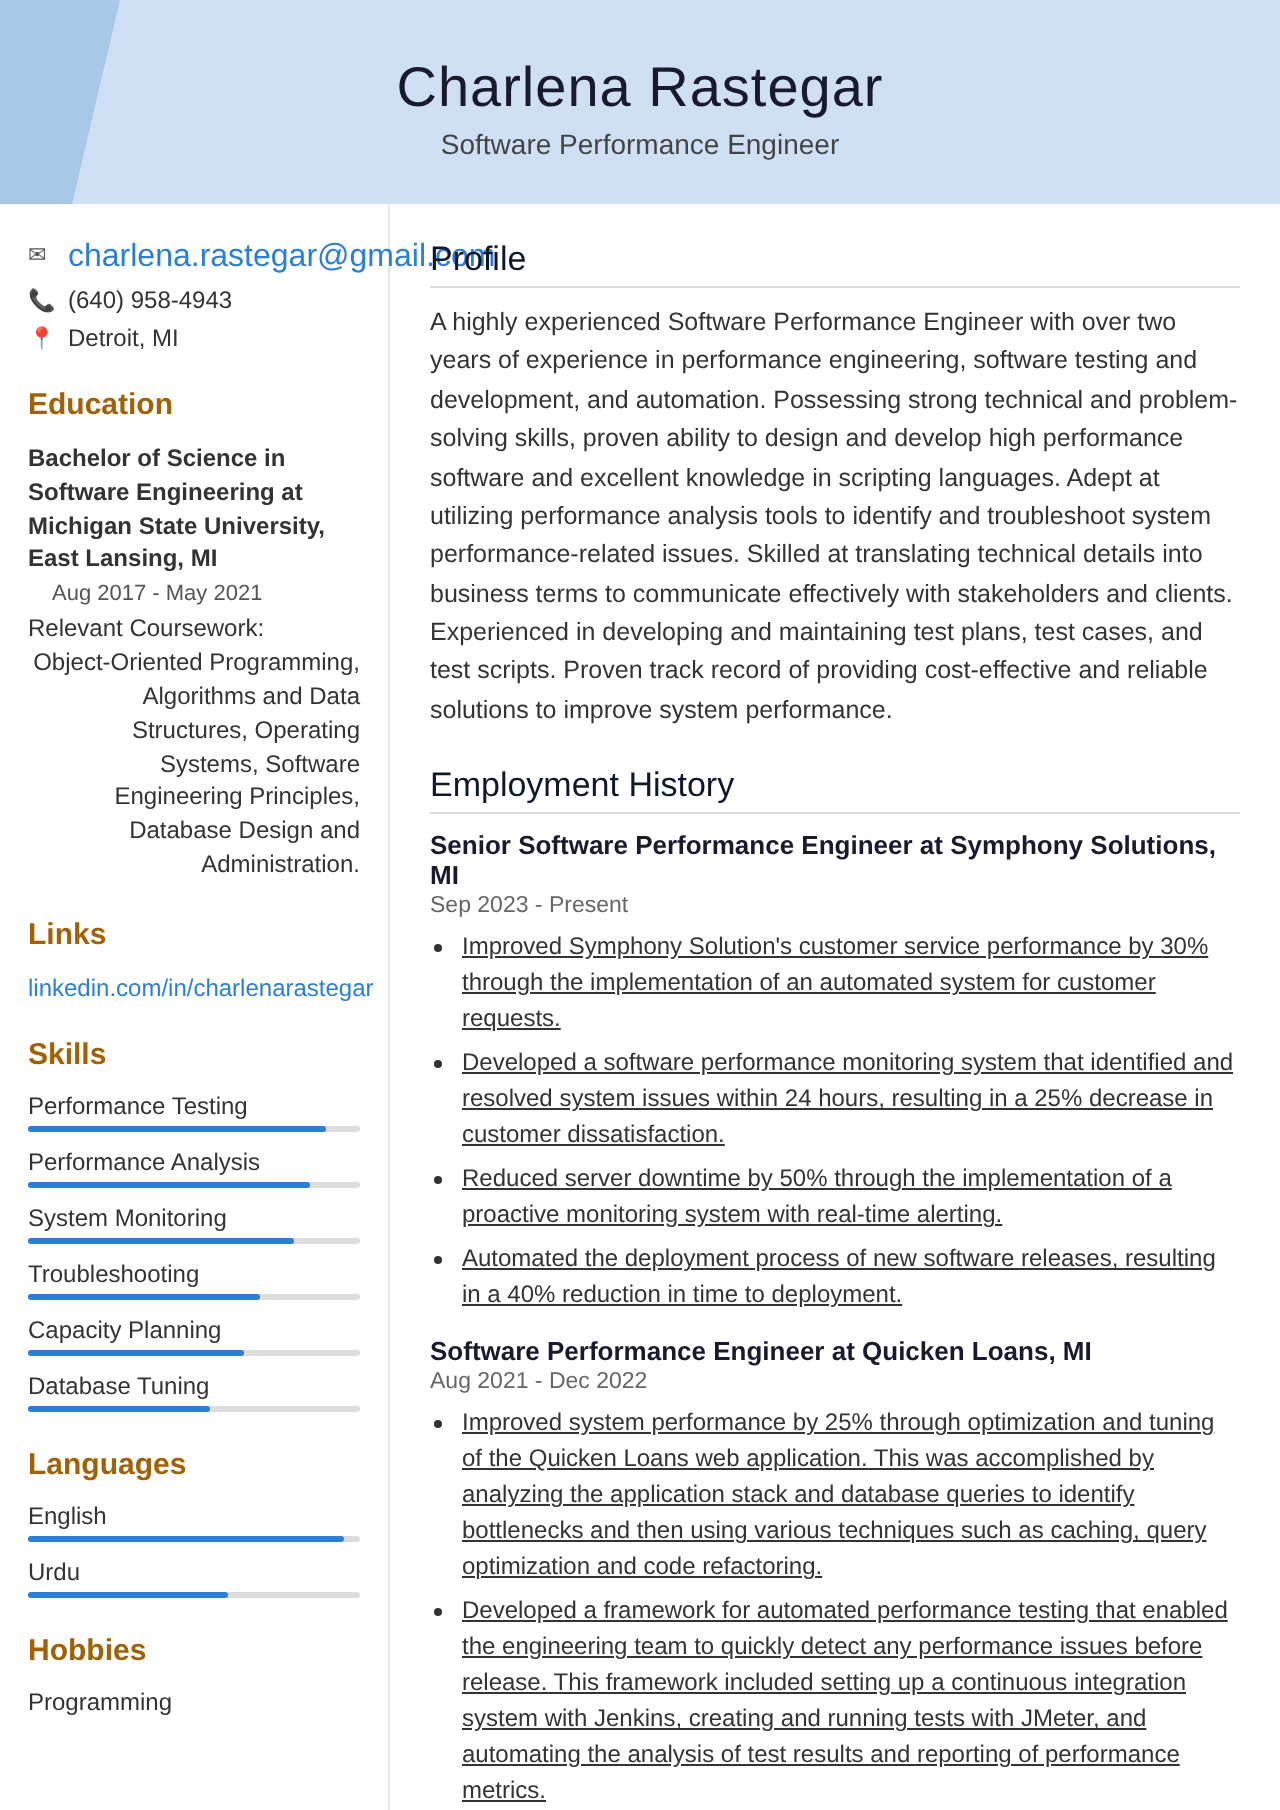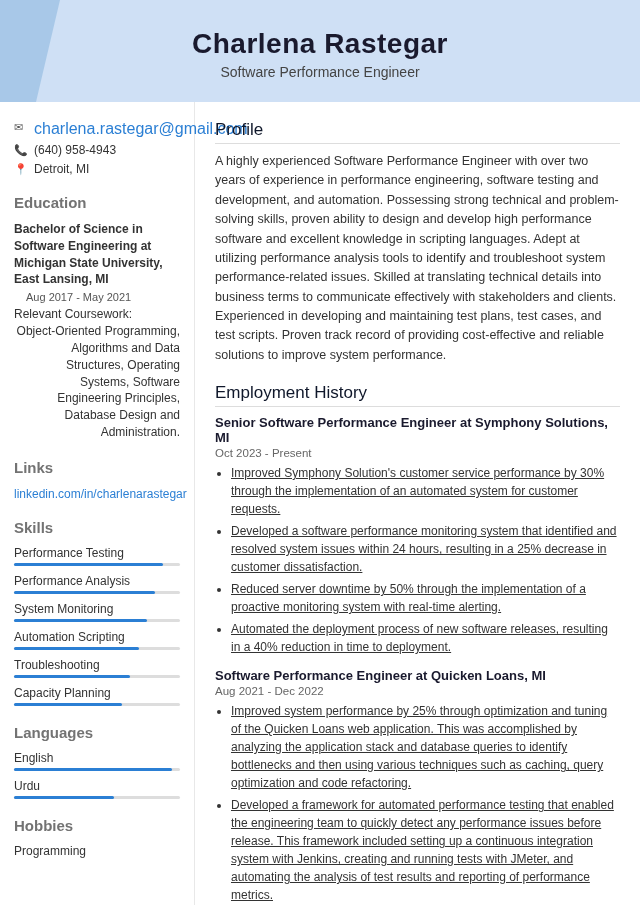--- a/index.html
+++ b/index.html
@@ -22,21 +22,21 @@
     .header::before {
       content: '';
       position: absolute;
       left: 0; top: 0;
       width: 60px; height: 100%;
       background: #a8c8e8;
       clip-path: polygon(0 0, 100% 0, 60% 100%, 0 100%);
     }
     .header-name {
       font-size: 28px;
-      font-weight: bold;
+      font-weight: normal;
       color: #1a1a2e;
       letter-spacing: 0.5px;
     }
     .header-title {
       font-size: 14px;
       color: #444;
       margin-top: 4px;
     }
 
     
@@ -55,21 +55,21 @@
       padding: 18px 20px;
     }
 
     
     .sidebar-section {
       margin-bottom: 18px;
     }
     .sidebar-section-title {
       font-size: 15px;
       font-weight: bold;
-      color: #737373;
+      color: #a16207;
       margin-bottom: 10px;
     }
     .sidebar-contact-item {
       display: flex;
       align-items: flex-start;
       gap: 6px;
       margin-bottom: 5px;
       font-size: 12px;
       color: #333;
     }
@@ -259,35 +259,35 @@
         <div class="skill-bar-fill" style="width:85%"></div>
       </div>
     </div>
           <div class="skill-item">
       <div class="skill-name">System Monitoring</div>
       <div class="skill-bar-bg">
         <div class="skill-bar-fill" style="width:80%"></div>
       </div>
     </div>
           <div class="skill-item">
-      <div class="skill-name">Automation Scripting</div>
-      <div class="skill-bar-bg">
-        <div class="skill-bar-fill" style="width:75%"></div>
-      </div>
-    </div>
-          <div class="skill-item">
       <div class="skill-name">Troubleshooting</div>
       <div class="skill-bar-bg">
         <div class="skill-bar-fill" style="width:70%"></div>
       </div>
     </div>
           <div class="skill-item">
       <div class="skill-name">Capacity Planning</div>
       <div class="skill-bar-bg">
         <div class="skill-bar-fill" style="width:65%"></div>
+      </div>
+    </div>
+          <div class="skill-item">
+      <div class="skill-name">Database Tuning</div>
+      <div class="skill-bar-bg">
+        <div class="skill-bar-fill" style="width:55%"></div>
       </div>
     </div>
         </div>
     </div>
 
     <div class="sidebar-section">
       <div class="sidebar-section-title">Languages</div>
       <div id="languages-container">
           <div class="language-item">
       <div class="language-name">English</div>
@@ -318,21 +318,21 @@
     <div class="section">
       <div class="section-title">Profile</div>
       <div class="profile-text">A highly experienced Software Performance Engineer with over two years of experience in performance engineering, software testing and development, and automation. Possessing strong technical and problem-solving skills, proven ability to design and develop high performance software and excellent knowledge in scripting languages. Adept at utilizing performance analysis tools to identify and troubleshoot system performance-related issues. Skilled at translating technical details into business terms to communicate effectively with stakeholders and clients. Experienced in developing and maintaining test plans, test cases, and test scripts. Proven track record of providing cost-effective and reliable solutions to improve system performance.</div>
     </div>
 
     <div class="section">
       <div class="section-title">Employment History</div>
       <div id="jobs-container">
           <div>
       <div class="job-title">Senior Software Performance Engineer at Symphony Solutions, MI</div>
-      <div class="job-date">Oct 2023 - Present</div>
+      <div class="job-date">Sep 2023 - Present</div>
       <ul class="job-bullets">
               <li>Improved Symphony Solution's customer service performance by 30% through the implementation of an automated system for customer requests.</li>
               <li>Developed a software performance monitoring system that identified and resolved system issues within 24 hours, resulting in a 25% decrease in customer dissatisfaction.</li>
               <li>Reduced server downtime by 50% through the implementation of a proactive monitoring system with real-time alerting.</li>
               <li>Automated the deployment process of new software releases, resulting in a 40% reduction in time to deployment.</li>
             </ul>
     </div>
           <div>
       <div class="job-title">Software Performance Engineer at Quicken Loans, MI</div>
       <div class="job-date">Aug 2021 - Dec 2022</div>

